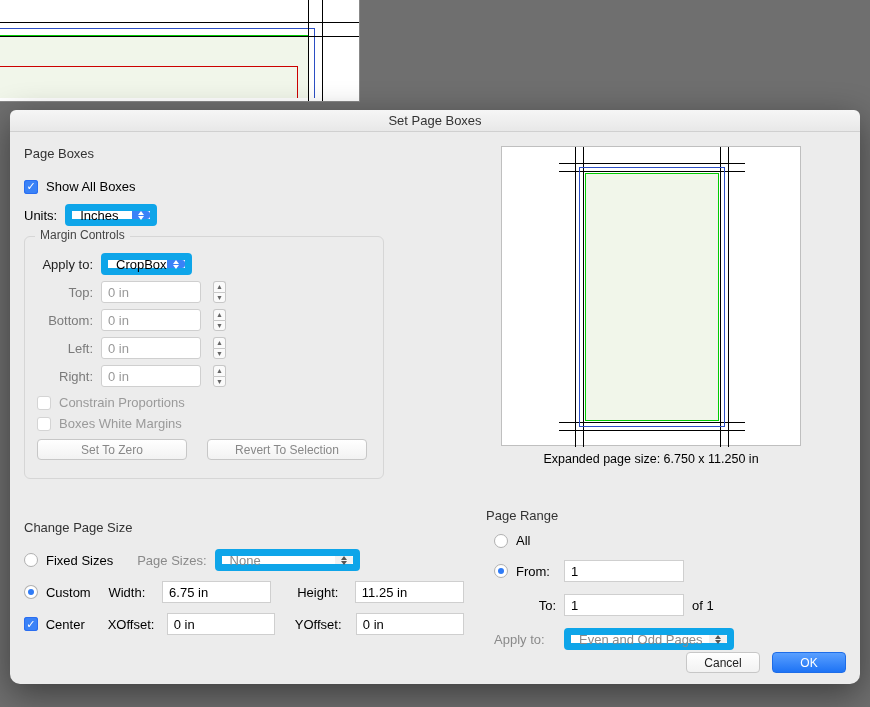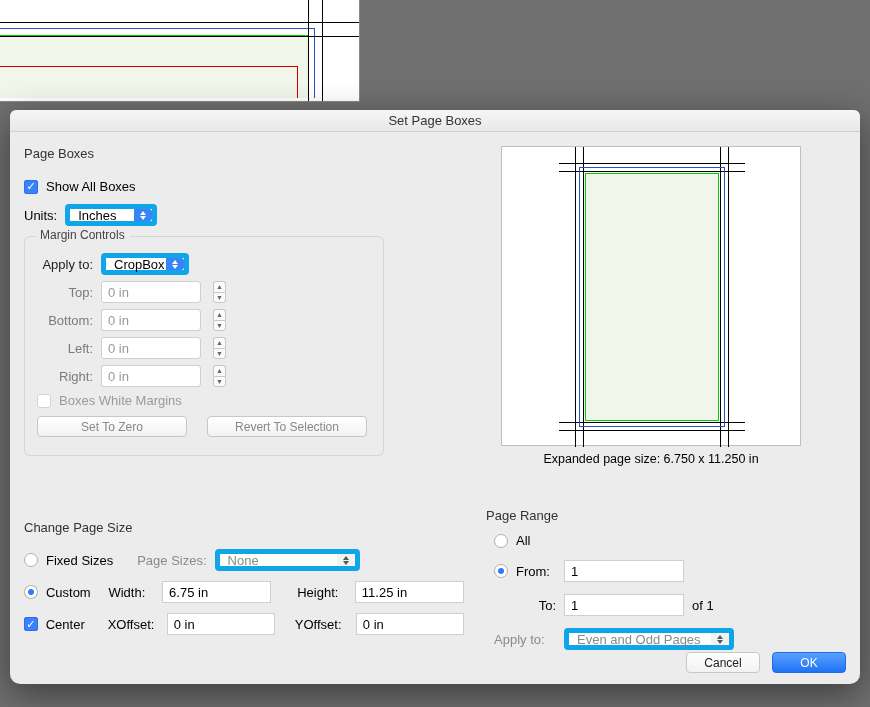--- a/index.html
+++ b/index.html
@@ -64,21 +64,21 @@
   .mac-check {
     width:14px; height:14px; border-radius:3px;
     background:#3a82f7; display:inline-flex; align-items:center; justify-content:center;
     color:#fff; font-size:11px; line-height:1;
     box-shadow: inset 0 0 0 1px #2a6df0;
   }
   .mac-check.disabled { background:#fff; box-shadow: inset 0 0 0 1px #d4d4d4; color:transparent; }
 
   .mac-select {
     display:inline-flex; align-items:center;
-    height:22px; background:#fff; border:5px solid #0ea5e9; border-radius:4px;
+    height:22px; background:#fff; border:7px solid #0ea5e9; border-radius:4px;
     padding: 0 0 0 8px; font-size:13px; min-width:80px;
   }
   .mac-select .caret {
     width:18px; height:100%; margin-left:auto;
     background:#3a82f7; border-radius:0 3px 3px 0;
     display:flex; flex-direction:column; align-items:center; justify-content:center; gap:1px;
   }
   .mac-select .caret::before, .mac-select .caret::after {
     content:""; width:0; height:0; border-left:3px solid transparent; border-right:3px solid transparent;
   }
@@ -240,20 +240,24 @@
               <div class="num-input">
                   <span>0 in</span>
                 </div>
               <div class="stepper">
                   <span>▲</span>
                   <span>▼</span>
                 </div>
             </div>
           </div>
 
+          <div class="field-row" style="margin-top:8px;">
+            <span class="mac-check disabled"></span>
+            <span class="lbl disabled-text">Constrain Proportions</span>
+          </div>
           <div class="field-row">
             <span class="mac-check disabled"></span>
             <span class="lbl disabled-text">Boxes White Margins</span>
           </div>
 
           <div class="field-row" style="gap:20px; margin-top:8px;">
             <div class="mac-btn" style="width:150px">Set To Zero</div>
             <div class="mac-btn" style="width:160px">Revert To Selection</div>
           </div>
         </div>

